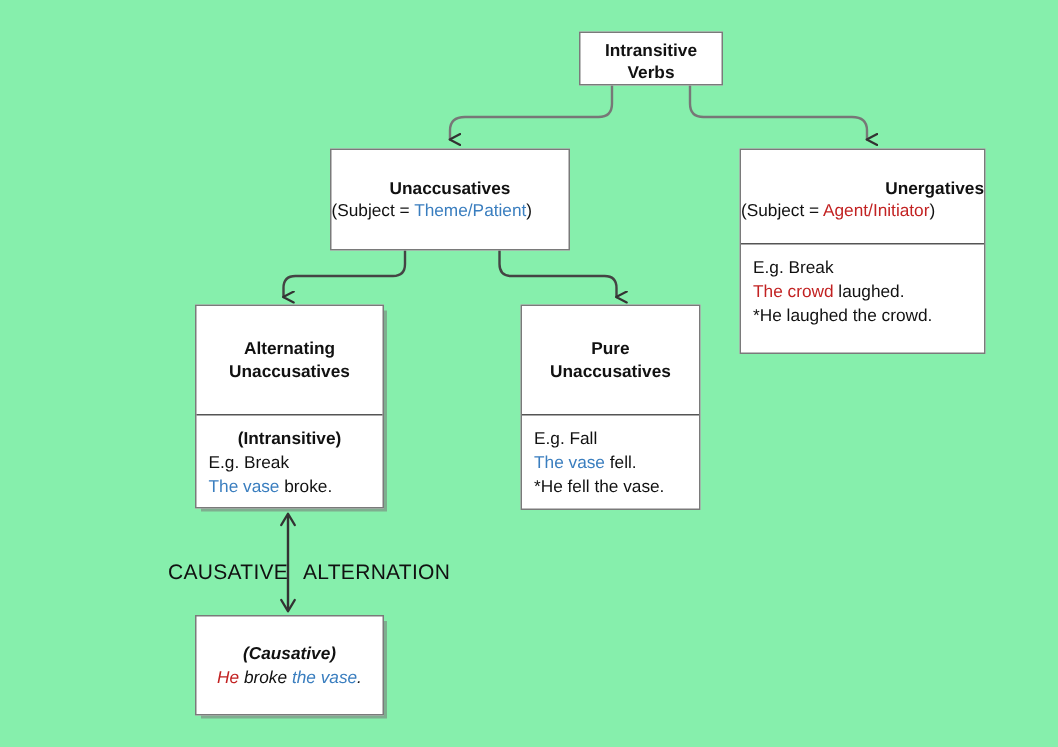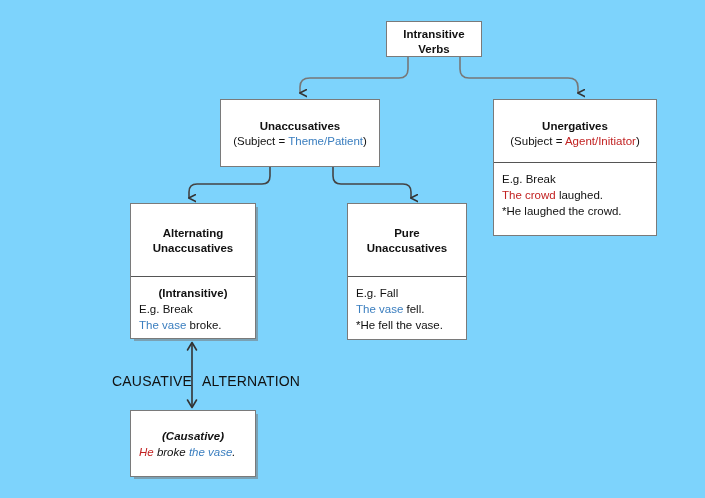--- a/index.html
+++ b/index.html
@@ -4,21 +4,21 @@
 <style>
   html, body {
     margin: 0;
     padding: 0;
     background: #ffffff;
   }
   #canvas {
     position: relative;
     width: 705px;
     height: 498px;
-    background: #7dd3fc;
+    background: #86efac;
     font-family: "Liberation Sans", sans-serif;
     overflow: hidden;
   }
   svg.connectors {
     position: absolute;
     left: 0;
     top: 0;
     width: 705px;
     height: 498px;
     pointer-events: none;
@@ -35,21 +35,20 @@
   }
   .node-head {
     text-align: center;
     font-weight: bold;
     font-size: 11.5px;
     color: #111111;
     line-height: 1.28;
     box-sizing: border-box;
   }
   .node-sub {
-    text-align: center;
     font-size: 11.5px;
     color: #111111;
     line-height: 1.28;
   }
   .divider {
     border-top: 1.5px solid #555555;
   }
   .node-body {
     font-size: 11.5px;
     color: #111111;
@@ -109,21 +108,21 @@
   </div>
 
   <div class="node" style="left:220px; top:99px; width:160px; height:68px;">
     <div class="node-head" style="padding-top:19px;">Unaccusatives</div>
     <div class="node-sub">
       <span>(Subject = </span><span class="blue">Theme/Patient</span><span>)</span>
     </div>
   </div>
 
   <div class="node" style="left:493px; top:99px; width:164px; height:137px;">
-    <div class="node-head" style="padding-top:19px;">Unergatives</div>
+    <div class="node-head" style="padding-top:19px;text-align:right;">Unergatives</div>
     <div class="node-sub">
       <span>(Subject = </span><span class="red">Agent/Initiator</span><span>)</span>
     </div>
     <div class="divider" style="margin-top:14px;"></div>
     <div class="node-body">
       <div>E.g. Break</div>
       <div><span class="red">The crowd</span><span> laughed.</span></div>
       <div>*He laughed the crowd.</div>
     </div>
   </div>
@@ -150,20 +149,20 @@
     <div class="node-body">
       <div>E.g. Fall</div>
       <div><span class="blue">The vase</span><span> fell.</span></div>
       <div>*He fell the vase.</div>
     </div>
   </div>
 
   <div class="node shadowed" style="left:130px; top:410px; width:126px; height:67px;">
     <div class="node-body" style="padding-top:18px;font-style:italic;">
       <div class="ctr">(Causative)</div>
-      <div style=""><span class="red">He</span><span> broke </span><span class="blue">the vase</span><span>.</span></div>
+      <div style="text-align:center;"><span class="red">He</span><span> broke </span><span class="blue">the vase</span><span>.</span></div>
     </div>
   </div>
 
   <div class="alt-label" style="left:112px; top:373px;">CAUSATIVE</div>
   <div class="alt-label" style="left:202px; top:373px;">ALTERNATION</div>
 
 </div>
 
 </body></html>

